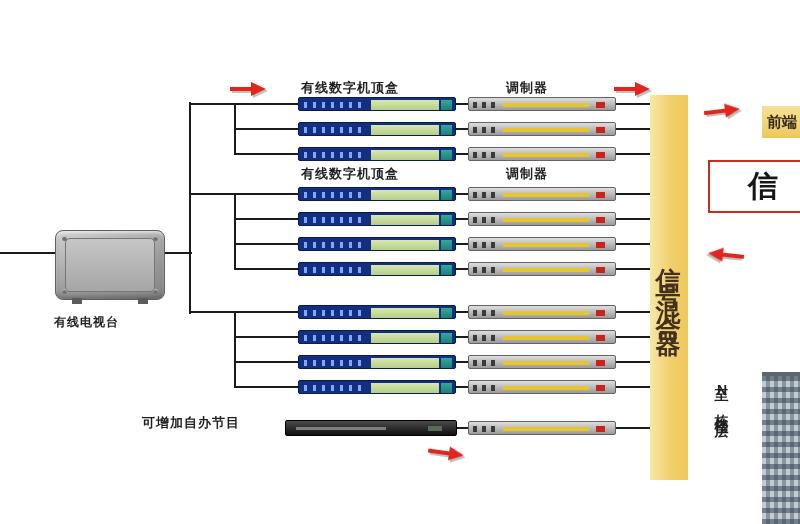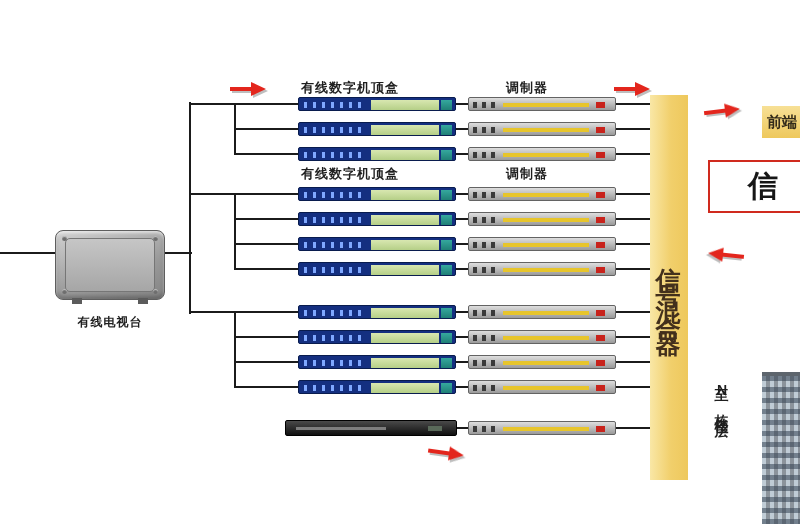--- a/index.html
+++ b/index.html
@@ -98,21 +98,21 @@
   <div class="line hline" style="left:234px;top:386px;width:64px"></div>
 
   <div class="station">
     <span class="station-bolt" style="left:6px;top:5px"></span>
     <span class="station-bolt" style="right:6px;top:5px"></span>
     <span class="station-bolt" style="left:6px;bottom:5px"></span>
     <span class="station-bolt" style="right:6px;bottom:5px"></span>
     <span class="station-foot" style="left:16px"></span>
     <span class="station-foot" style="right:16px"></span>
   </div>
-  <div class="lbl" style="left:54px;top:314px;width:112px;text-align:center;font-size:12px">有线电视台</div>
+  <div class="lbl" style="left:54px;top:314px;width:112px;text-align:left;font-size:12px">有线电视台</div>
 
   <div class="lbl" style="left:301px;top:79px">有线数字机顶盒</div>
   <div class="lbl" style="left:506px;top:79px">调制器</div>
   <div class="lbl" style="left:301px;top:165px">有线数字机顶盒</div>
   <div class="lbl" style="left:506px;top:165px">调制器</div>
 
   <div id="devices-layer">
       <div class="stb" style="top:97px">
         <span class="stb-lights"></span>
         <span class="stb-panel"></span>
@@ -247,20 +247,21 @@
       <div class="line hline" style="left:616px;top:386px;width:34px"></div>
       <div class="line hline" style="left:456px;top:427px;width:12px"></div>
       <div class="mod" style="top:421px">
         <span class="mod-knobs"></span>
         <span class="mod-stripe"></span>
         <span class="mod-red"></span>
       </div>
       <div class="line hline" style="left:616px;top:427px;width:34px"></div>
     </div>
 
+  <div class="lbl" style="left:142px;top:414px">可增加自办节目</div>
   <div class="player">
     <span class="player-slot"></span>
     <span class="player-led"></span>
   </div>
 
   <div class="mixer">
     <span class="mixer-text">信号混合器</span>
   </div>
 
   <div class="frontend">

